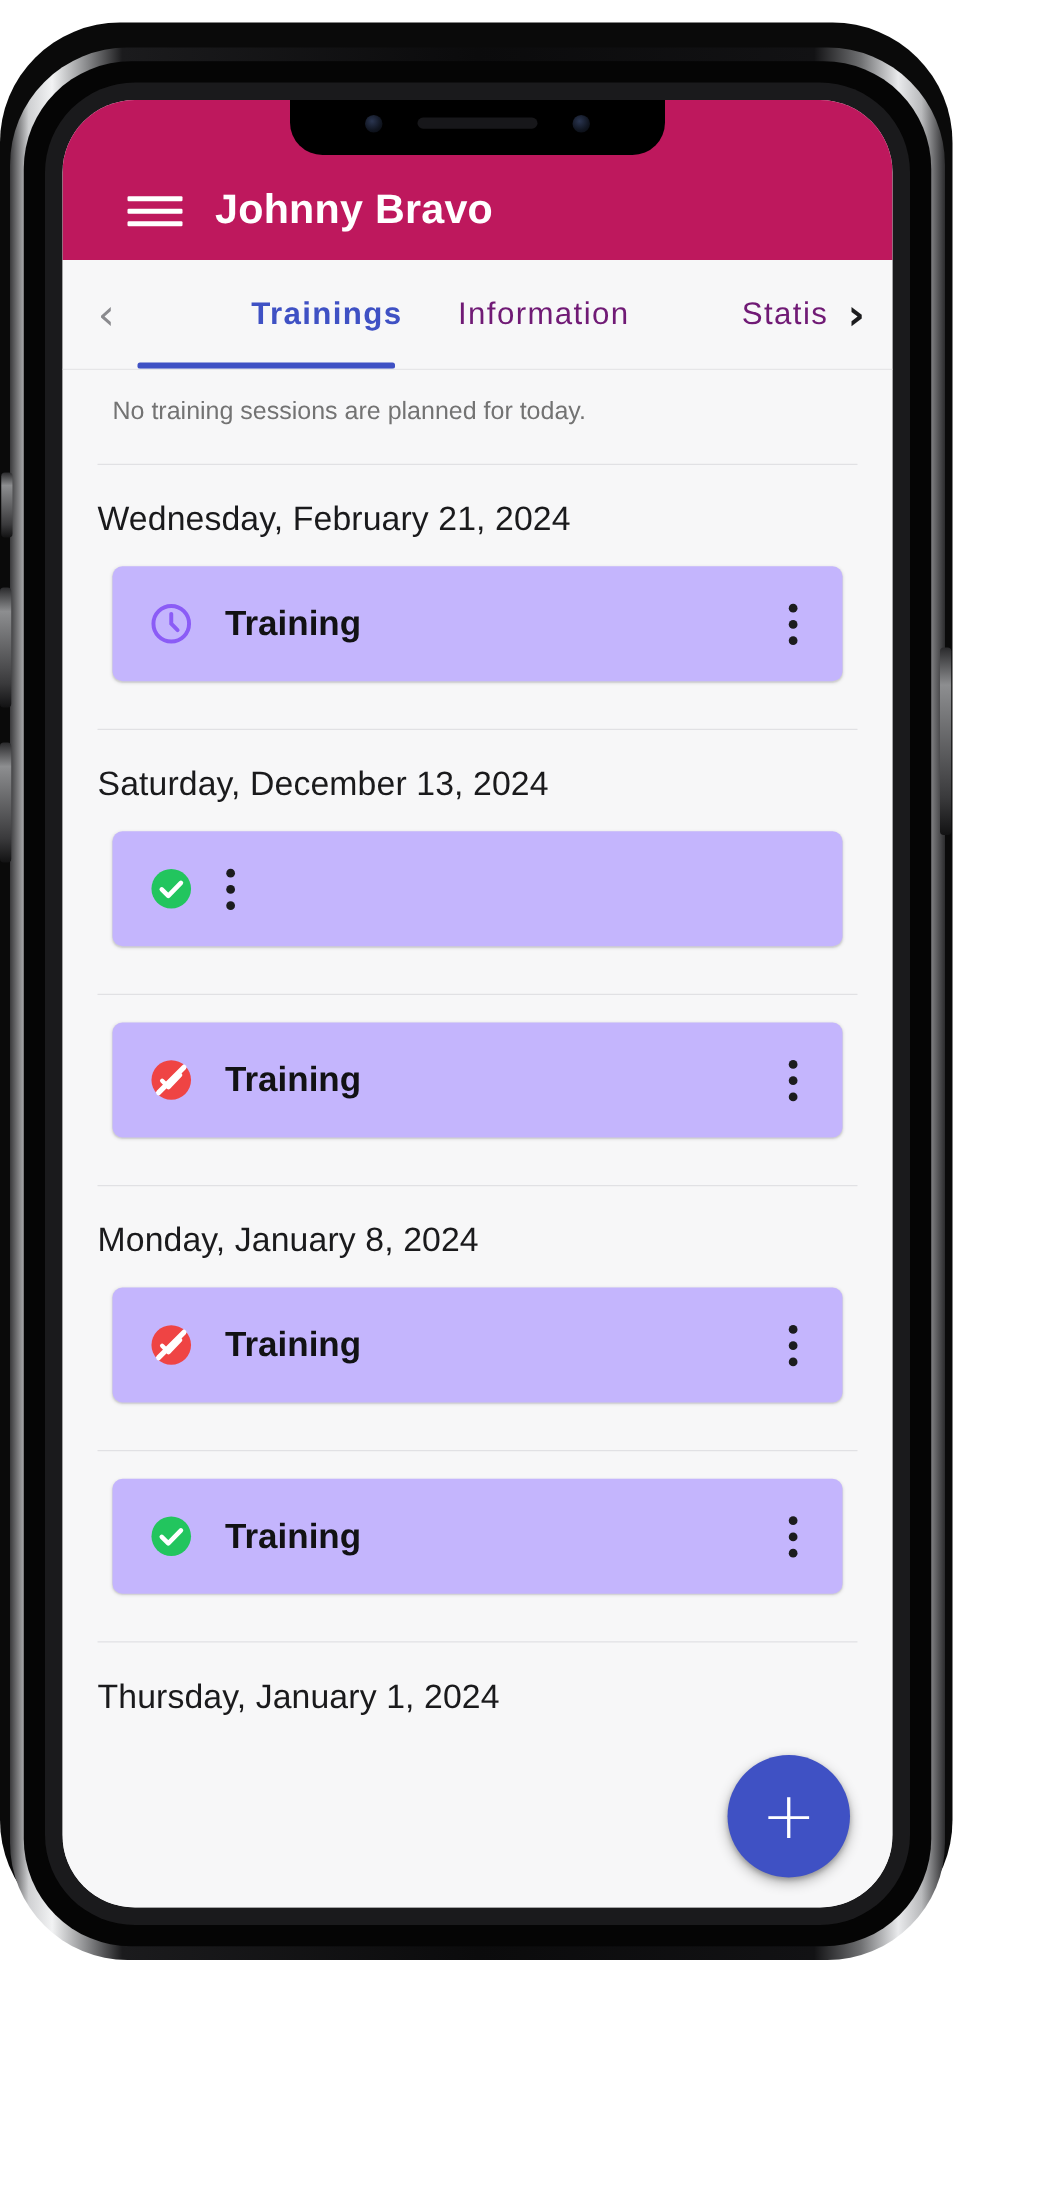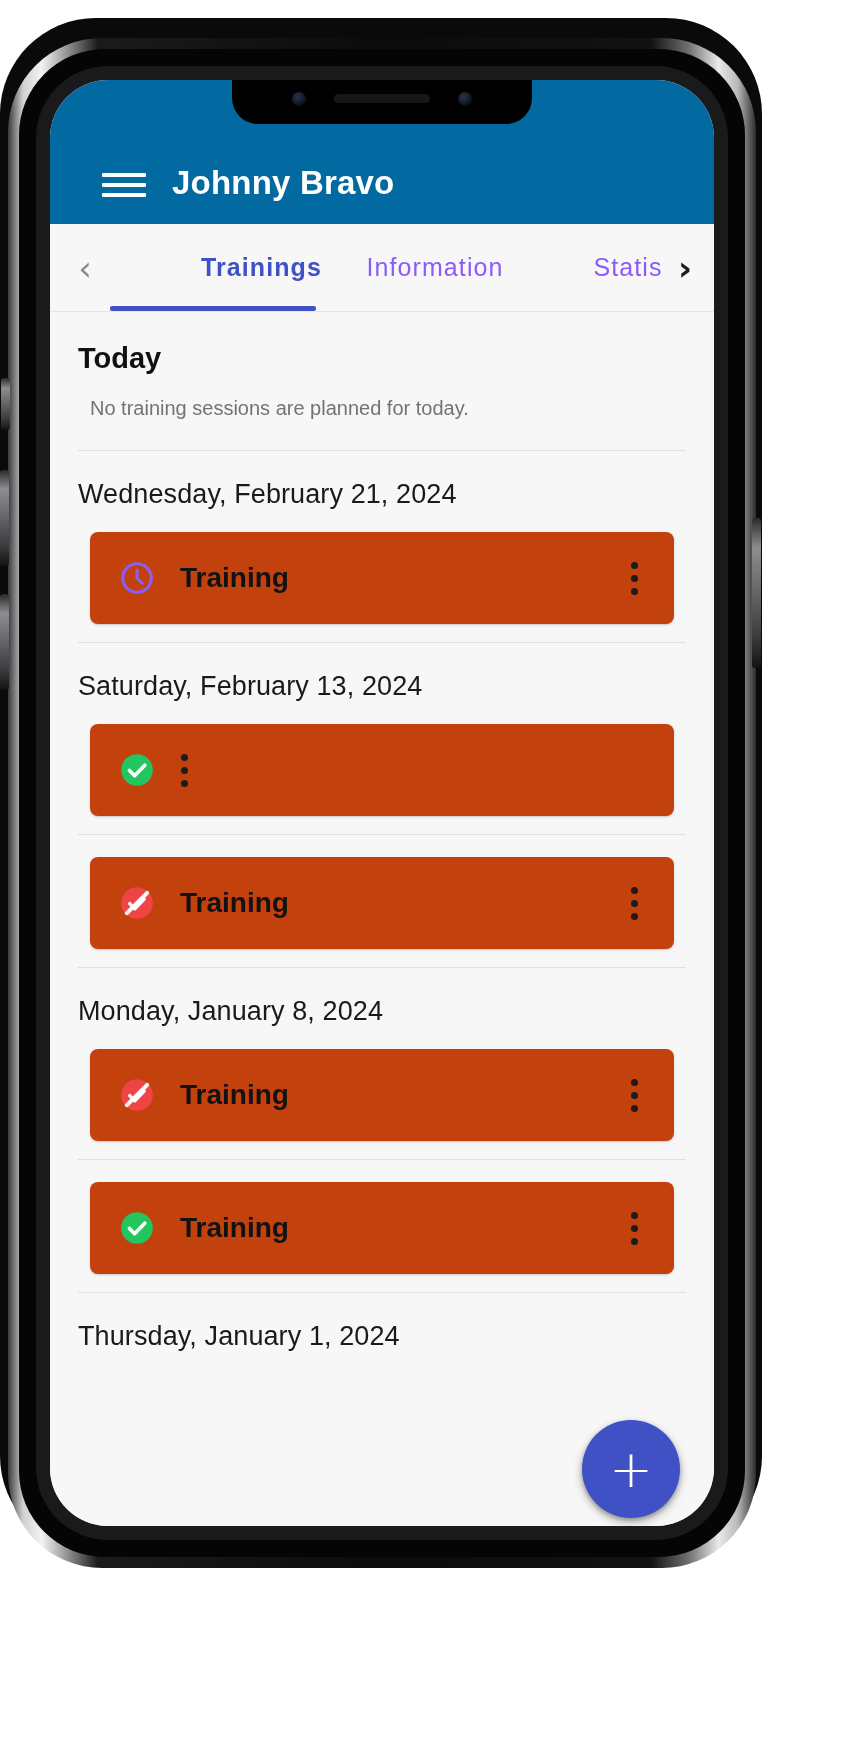--- a/index.html
+++ b/index.html
@@ -86,22 +86,22 @@
     position: absolute; top: 12px; width: 14px; height: 14px;
     border-radius: 50%;
     background: radial-gradient(circle at 40% 35%, #2a3550 0%, #101520 60%, #05070c 100%);
   }
   #cam-left  { left: 60px; }
   #cam-right { right: 60px; }
 
   
   #appbar {
     position: relative;
-    height: 144px;
-    background: #0369a1;
+    height: 128px;
+    background: #be185d;
     display: flex;
     align-items: flex-end;
     padding: 0 0 22px 0;
     z-index: 10;
     text-align: center;
   }
   #hamburger-btn {
     width: 44px; height: 34px;
     margin-left: 52px;
     display: flex; flex-direction: column; justify-content: space-between;
@@ -143,21 +143,21 @@
     flex: 1 1 auto;
     display: flex;
     align-items: center;
     height: 100%;
     overflow: hidden;
     position: relative;
   }
   .tab {
     flex: 0 0 auto;
     font-size: 25px;
-    color: #8b5cf6;
+    color: #701a75;
     letter-spacing: 1.1px;
     padding: 0 0 0 0;
     height: 100%;
     display: flex; align-items: center; justify-content: center;
     cursor: pointer;
     position: relative;
   }
   .tab.active { color: #3f51c4; font-weight: bold; justify-content: flex-end; }
   .tab .tab-underline {
     position: absolute;
@@ -193,22 +193,22 @@
   #today-empty {
     font-size: 20px;
     color: #737373;
     padding: 22px 0 30px 40px;
   }
   .divider {
     height: 1px; background: #e1e1e4;
     margin: 0 28px;
   }
   .card {
-    margin: 22px 40px 18px 40px;
-    background: #c2410c;
+    margin: 22px 40px 38px 40px;
+    background: #c4b5fd;
     border-radius: 8px;
     height: 92px;
     display: flex;
     align-items: center;
     box-shadow: 0 1px 3px rgba(0,0,0,0.13), 0 1px 1px rgba(0,0,0,0.07);
     cursor: pointer;
   }
   .card-icon {
     flex: 0 0 auto;
     width: 38px; height: 38px;
@@ -296,21 +296,20 @@
         <div class="tab" id="tab-2">
           <span>Statis</span>
         </div>
       </div>
       <div class="tab-chevron" id="tab-chevron-right">›</div>
     </div>
 
     <div id="content">
 
       <div class="section">
-        <div id="today-heading">Today</div>
         <div id="today-empty">No training sessions are planned for today.</div>
       </div>
       <div class="divider"></div>
 
       <div class="section">
         <div class="date-heading">Wednesday, February 21, 2024</div>
         <div class="card">
           <div class="card-icon">
             <svg width="38" height="38" viewBox="0 0 24 24" fill="none" stroke="#8b5cf6" stroke-width="2" stroke-linecap="round">
               <circle cx="12" cy="12" r="9"></circle>
@@ -321,21 +320,21 @@
           <div class="card-menu">
               <i></i>
               <i></i>
               <i></i>
             </div>
         </div>
       </div>
       <div class="divider"></div>
 
       <div class="section">
-        <div class="date-heading">Saturday, February 13, 2024</div>
+        <div class="date-heading">Saturday, December 13, 2024</div>
         <div class="card">
           <div class="card-icon">
             <svg width="38" height="38" viewBox="0 0 24 24">
               <circle cx="12" cy="12" r="10" fill="#22c55e"></circle>
               <path d="M7.2 12.3l3.3 3.3 6.4-6.6" fill="none" stroke="#ffffff" stroke-width="2.3" stroke-linecap="round" stroke-linejoin="round"></path>
             </svg>
           </div>
           <div class="card-menu">
               <i></i>
               <i></i>

